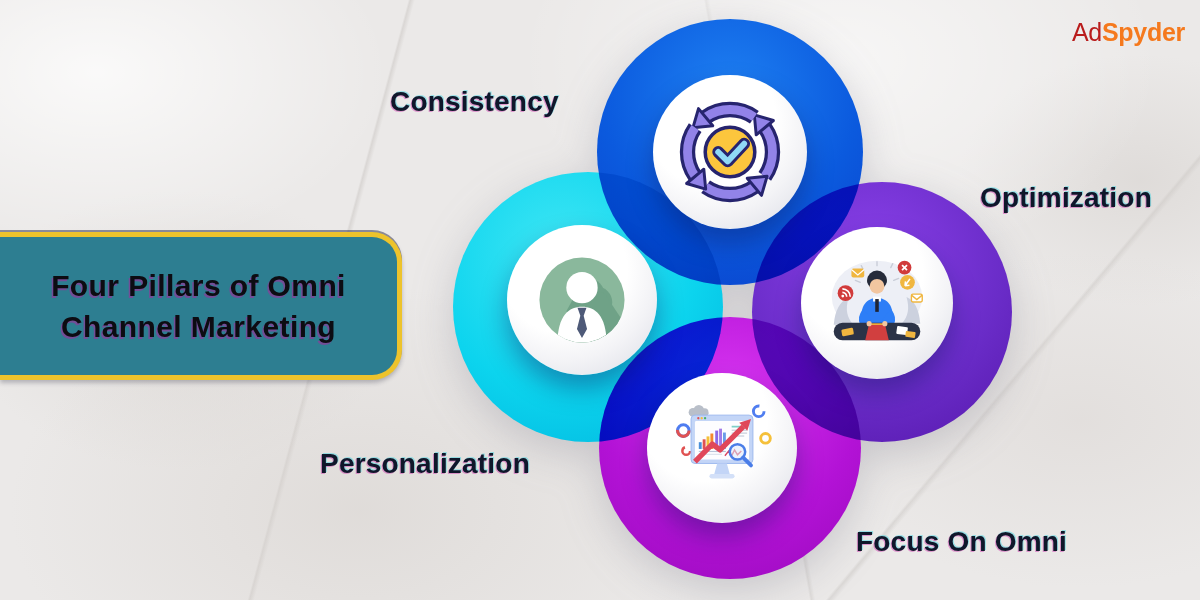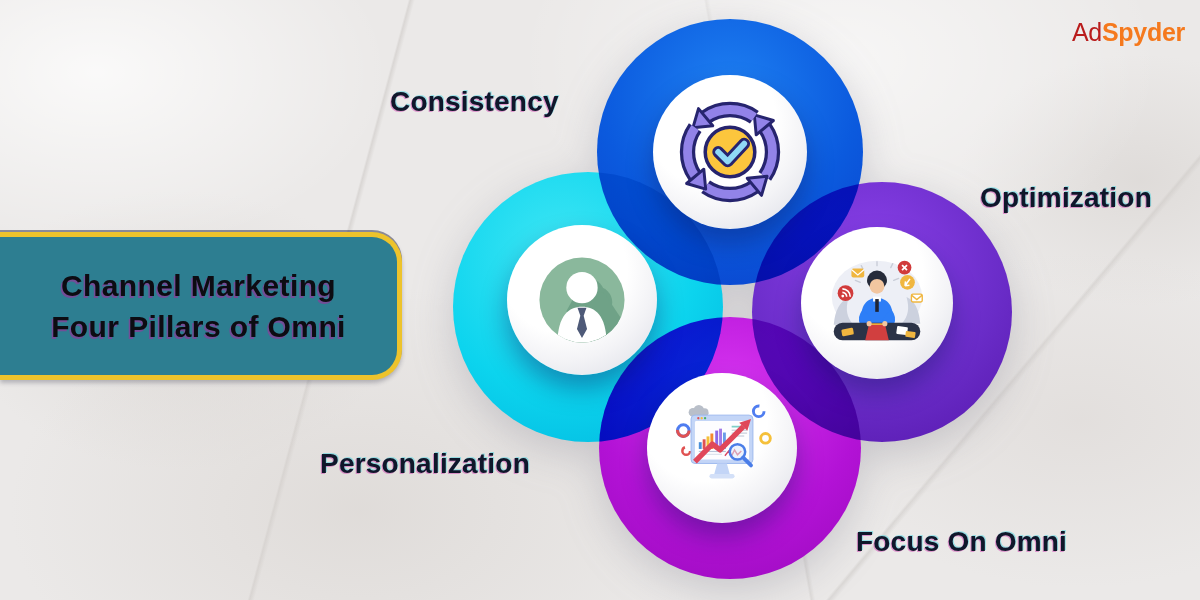--- a/index.html
+++ b/index.html
@@ -219,19 +219,19 @@
     </svg>
   </div>
 </div>
 
 <div class="pillar-label label-consistency">Consistency</div>
 <div class="pillar-label label-optimization">Optimization</div>
 <div class="pillar-label label-personalization">Personalization</div>
 <div class="pillar-label label-focus">Focus On Omni</div>
 
 <div class="title-box">
+  <div class="title-line">Four Pillars of Omni</div>
   <div class="title-line">Channel Marketing</div>
-  <div class="title-line">Four Pillars of Omni</div>
 </div>
 
 <div class="logo">
   <span class="ad">Ad</span><span class="spyder">Spyder</span>
 </div>
 
 </body></html>

